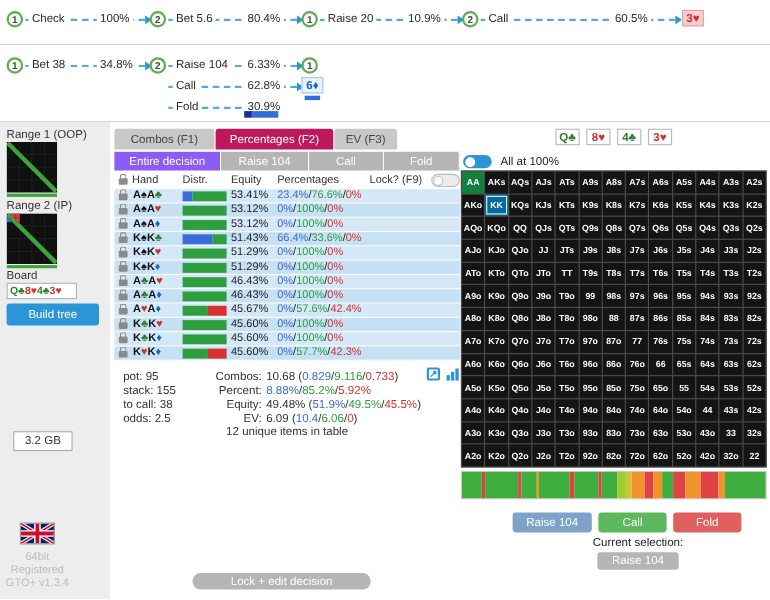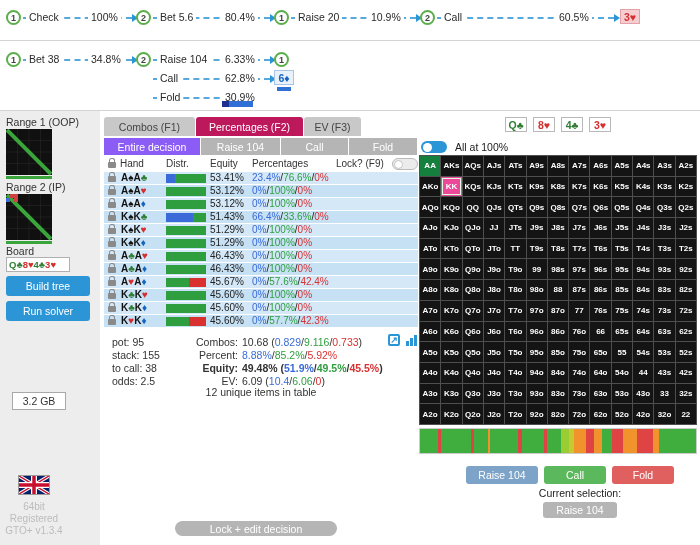--- a/index.html
+++ b/index.html
@@ -72,21 +72,21 @@
   .lockedit{position:absolute;left:175px;top:521px;width:162px;height:15px;border-radius:8px}
 
   
   #board-chips{position:absolute;left:505px;top:117px;display:flex;gap:6px}
   .bchip{width:22px;height:15px;border:1px solid #b8b8b8;background:#fff;display:flex;align-items:center;justify-content:center;font-size:10.5px;font-weight:bold}
   .allat{left:421px;top:141px}
   .allat-label{position:absolute;left:455px;top:141px;font-size:10.5px;color:#222}
   .matrix{position:absolute;left:419px;top:155px;width:278px;height:270px;display:grid;grid-template-columns:repeat(13,1fr);grid-auto-rows:1fr;gap:1px;background:#4e4e4e;border:1px solid #4e4e4e}
   .mcell{background:#141414;color:#fff;font-size:8px;font-weight:bold;display:flex;align-items:center;justify-content:center;cursor:pointer}
   .mcell.sel{background:#15803d}
-  .mcell.hl{background:#ec4899;outline:1px solid #e2f8e2;outline-offset:-2px}
+  .mcell.hl{background:#0369a1;outline:1px solid #e2f8e2;outline-offset:-2px}
   .strip{position:absolute;left:419px;top:428px;width:278px;height:26px;display:flex;border:1px solid #ccc}
   .strip i{display:block;height:100%}
   #action-buttons{position:absolute;left:419px;top:466px;width:278px;display:flex;gap:6px;padding-left:47px}
   .abtn{height:18px;border:none;border-radius:3px;color:#fff;font-size:10.5px;font-family:"Liberation Sans",sans-serif;cursor:pointer}
   .cursel{position:absolute;left:505px;top:487px;width:150px;text-align:center;font-size:10.5px;color:#222}
   .curselbtn{width:74px;height:16px;margin-top:3px}
 </style>
 </head>
 <body>
 
@@ -164,21 +164,20 @@
       <rect y="47" width="46" height="3" fill="#3aa53a"></rect>
     </svg>
     <div class="sb-label" style="top:134px">Board</div>
     <div class="boardbox" id="board-box" style="top:146px">
         <span style="color: rgb(46, 125, 50);">Q♣</span>
         <span style="color: rgb(211, 47, 47);">8♥</span>
         <span style="color: rgb(46, 125, 50);">4♣</span>
         <span style="color: rgb(211, 47, 47);">3♥</span>
       </div>
     <button class="bluebtn sb-btn" style="top:165px">Build tree</button>
-    <button class="bluebtn sb-btn" style="top:190px">Run solver</button>
     <div class="membox" style="top:281px">3.2 GB</div>
     <svg class="flag" style="top:364px" width="32" height="20" viewBox="0 0 60 36">
       <rect width="60" height="36" fill="#012169"></rect>
       <path d="M0,0 60,36 M60,0 0,36" stroke="#fff" stroke-width="7"></path>
       <path d="M0,0 60,36 M60,0 0,36" stroke="#C8102E" stroke-width="3"></path>
       <path d="M30,0 V36 M0,18 H60" stroke="#fff" stroke-width="12"></path>
       <path d="M30,0 V36 M0,18 H60" stroke="#C8102E" stroke-width="7"></path>
     </svg>
     <div class="sb-foot" style="top:390px">64bit</div>
     <div class="sb-foot" style="top:402px">Registered</div>
@@ -325,21 +324,21 @@
   <div class="statsbox">
     <div id="stats-left">
         <div class="lline" style="top: 4px;">pot: 95</div>
         <div class="lline" style="top: 17px;">stack: 155</div>
         <div class="lline" style="top: 30px;">to call: 38</div>
         <div class="lline" style="top: 43px;">odds: 2.5</div>
       </div>
     <div id="stats-right">
         <div class="rline" style="top: 4px;"><span class="rlab">Combos:</span><span>10.68 (</span><span style="color: rgb(58, 107, 216);">0.829</span><span>/</span><span style="color: rgb(46, 158, 63);">9.116</span><span>/</span><span style="color: rgb(217, 48, 48);">0.733</span><span>)</span></div>
         <div class="rline" style="top: 17px;"><span class="rlab">Percent:</span><span style="color: rgb(58, 107, 216);">8.88%</span><span>/</span><span style="color: rgb(46, 158, 63);">85.2%</span><span>/</span><span style="color: rgb(217, 48, 48);">5.92%</span></div>
-        <div class="rline" style="top: 30px; font-weight: bold;"><span class="rlab">Equity:</span><span>49.48% (</span><span style="color: rgb(58, 107, 216);">51.9%</span><span>/</span><span style="color: rgb(46, 158, 63);">49.5%</span><span>/</span><span style="color: rgb(217, 48, 48);">45.5%</span><span>)</span></div>
+        <div class="rline" style="top: 30px;"><span class="rlab">Equity:</span><span>49.48% (</span><span style="color: rgb(58, 107, 216);">51.9%</span><span>/</span><span style="color: rgb(46, 158, 63);">49.5%</span><span>/</span><span style="color: rgb(217, 48, 48);">45.5%</span><span>)</span></div>
         <div class="rline" style="top: 43px;"><span class="rlab">EV:</span><span>6.09 (</span><span style="color: rgb(58, 107, 216);">10.4</span><span>/</span><span style="color: rgb(46, 158, 63);">6.06</span><span>/</span><span style="color: rgb(217, 48, 48);">0</span><span>)</span></div>
       </div>
     <div class="extlink">↗</div>
     <div class="charticon">
         <i style="height:5px"></i>
         <i style="height:8px"></i>
         <i style="height:11px"></i>
       </div>
     <div class="statsnote">12 unique items in table</div>
   </div>

